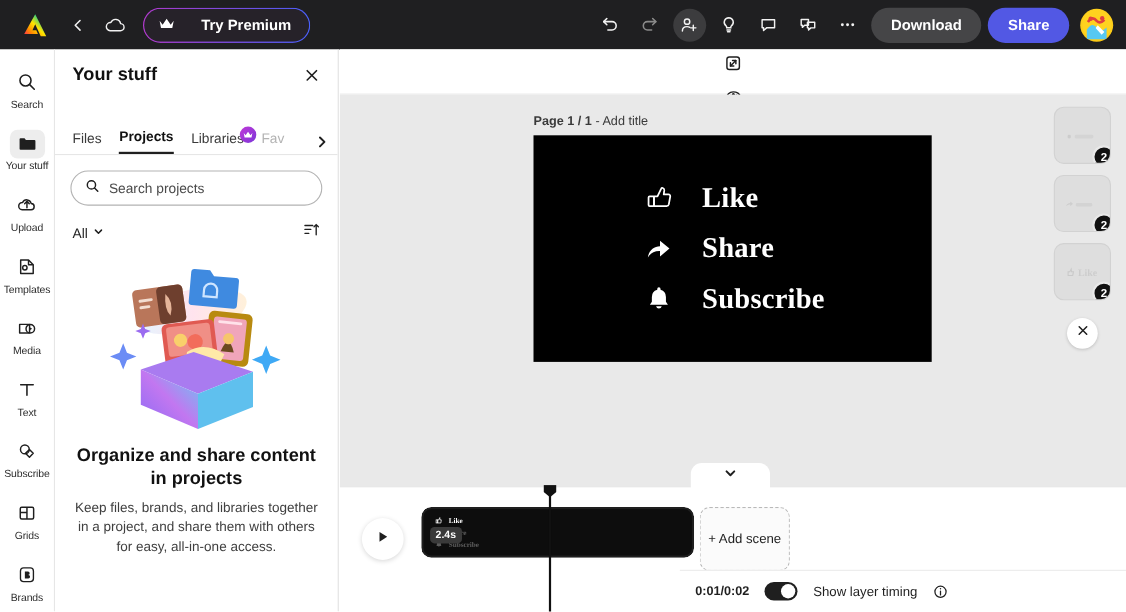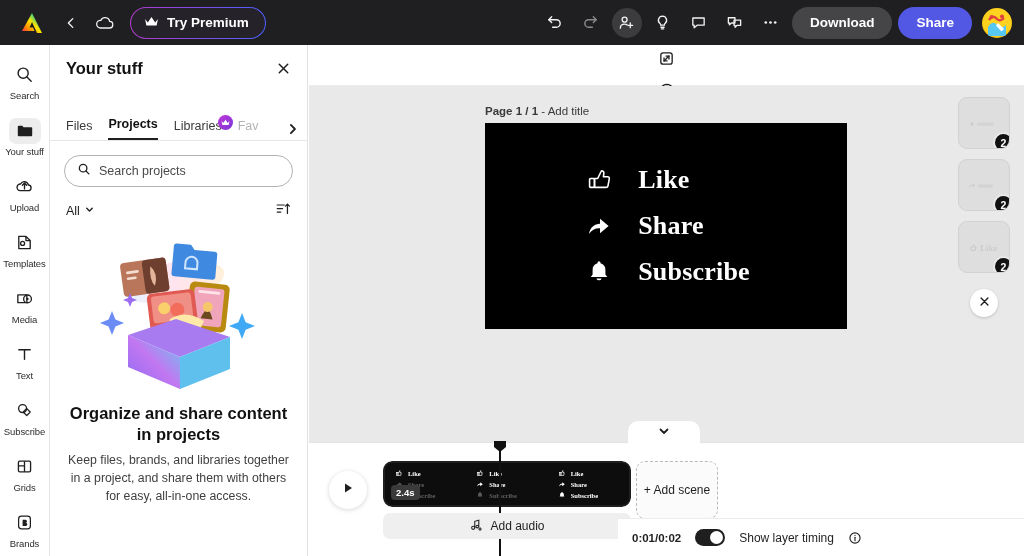--- a/index.html
+++ b/index.html
@@ -19,21 +19,21 @@
   }
   .logo-wrap { width: 40px; height: 45px; display: flex; align-items: center; justify-content: center; }
   .icon-btn-dark {
     width: 30px; height: 30px; border-radius: 50%;
     display: flex; align-items: center; justify-content: center;
     color: #f2f2f2; cursor: pointer; flex: none;
   }
   .icon-btn-dark.active { background: #3c3c3e; }
   .try-premium {
     height: 32px; border-radius: 18px; padding: 0 16px 0 13px;
-    display: flex; align-items: center; gap: 8px;
+    display: flex; align-items: center; gap: 24px;
     background: linear-gradient(90deg,#2d2138,#232a3d);
     border: 1.5px solid transparent;
     background-image: linear-gradient(#262229,#262229), linear-gradient(90deg,#b43ad0,#4b61ff);
     background-origin: border-box; background-clip: padding-box, border-box;
     color: #fff; font-size: 13.5px; font-weight: bold; cursor: pointer; margin-left: 6px;
   }
   .top-right { margin-left: auto; display: flex; align-items: center; gap: 6px; }
   .pill-btn {
     height: 32px; border-radius: 18px; padding: 0 18px;
     display: flex; align-items: center; justify-content: center;
@@ -199,20 +199,21 @@
   .play-btn {
     position: absolute; left: 20px; top: 28px; width: 38px; height: 38px;
     border-radius: 50%; background: #fff; box-shadow: 0 1px 5px rgba(0,0,0,.16);
     display: flex; align-items: center; justify-content: center; cursor: pointer;
   }
   .scene {
     position: absolute; left: 74px; top: 18px; width: 248px; height: 46px;
     background: #0d0d0d; border-radius: 9px; border: 2px solid #1f1f1f;
     outline: 2px solid #fff; cursor: pointer; overflow: hidden;
     display: flex;
+    flex-direction: column;
   }
   .mini-frame {
     flex: 1; position: relative; padding: 6px 0 0 10px;
     display: flex; flex-direction: column; gap: 3px;
   }
   .mini-row { display: flex; align-items: center; gap: 5px; }
   .mini-ico { width: 8px; height: 8px; color: #fff; display:flex; align-items:center; justify-content:center; }
   .mini-text { font-family: "Liberation Serif", serif; font-weight: bold; font-size: 6.5px; color: #fff; }
   .mini-row.dim { opacity: .32; }
   .scene-dur {
@@ -860,31 +861,20 @@
                   <path d="M4.9 8.7a1.2 1.2 0 0 0 2.2 0z"></path>
                 </svg>
             </span>
             <span class="mini-text">Subscribe</span>
           </div>
         </div>
       </div>
 
       <div class="playhead"></div>
 
-      <div class="add-audio">
-        <span>
-          <svg width="14" height="14" viewBox="0 0 16 16" fill="none" stroke="#1f1f1f" stroke-width="1.2" stroke-linecap="round">
-              <path d="M6.6 11V3.8l4.6-1.2V9.6"></path>
-              <circle cx="4.8" cy="11.2" r="1.8"></circle>
-              <circle cx="9.4" cy="9.8" r="1.5"></circle>
-              <path d="M12.6 11v3.2M11 12.6h3.2"></path>
-            </svg>
-        </span>
-        <span>Add audio</span>
-      </div>
 
       <div class="add-scene">
         <span>+ Add scene</span>
       </div>
     </div>
 
     <div class="statusbar">
       <span class="time-text">0:01/0:02</span>
       <div class="toggle">
         <span class="knob"></span>

